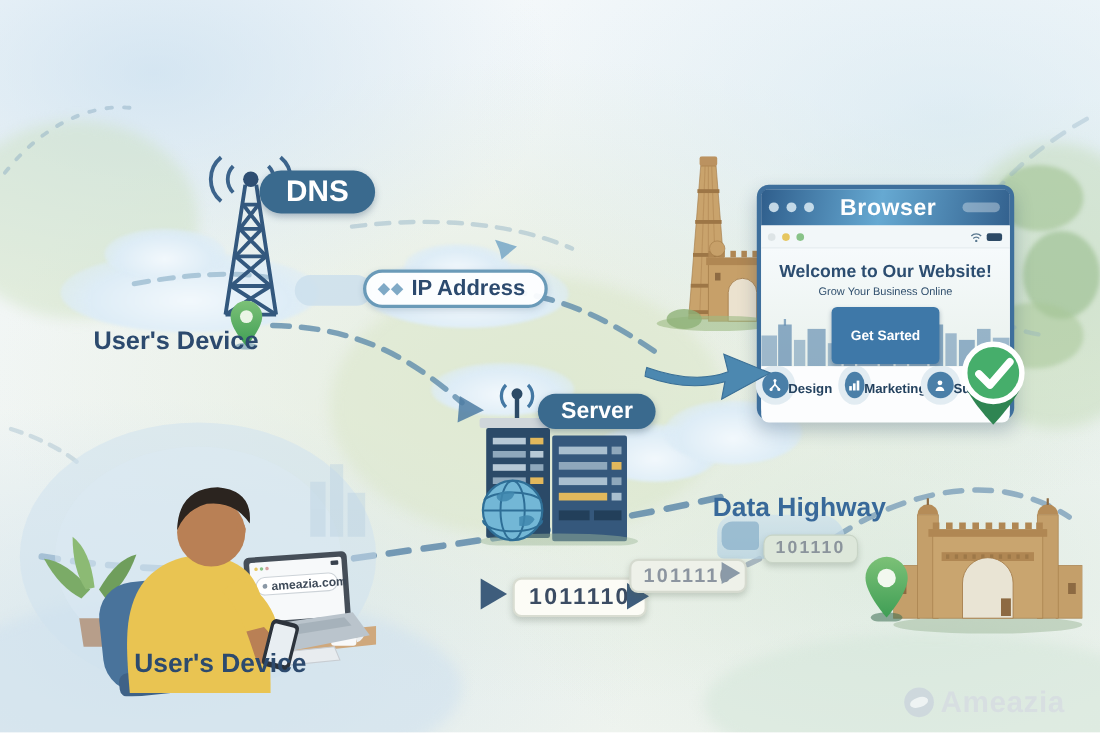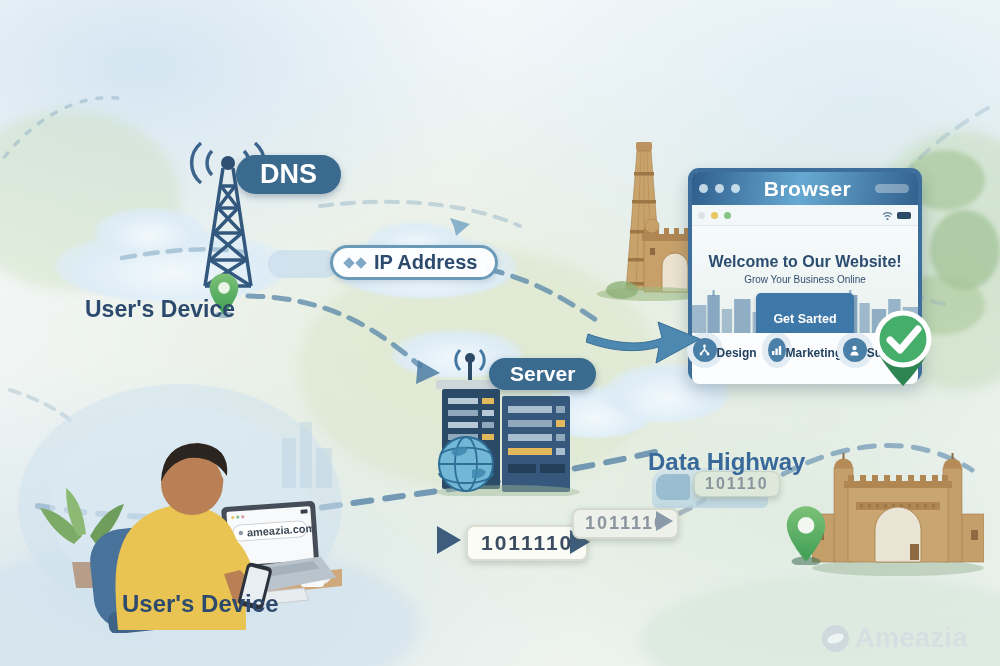--- a/index.html
+++ b/index.html
@@ -39,39 +39,39 @@
   
   .lbl{color:#2c4a6e;font-weight:600;z-index:7;white-space:nowrap;}
   .lbl-dev-top{left:85px;top:296px;font-size:23px;}
   .lbl-dev-bot{left:122px;top:590px;font-size:24px;}
   .lbl-highway{left:648px;top:448px;font-size:24px;color:#38699a;}
   
   .packet{position:absolute;z-index:6;border-radius:8px;font-weight:bold;letter-spacing:2px;
     box-shadow:0 3px 6px rgba(80,95,80,.25);}
   .pk1{left:466px;top:525px;background:#fcfcf6;border:2px solid #d9ddd2;color:#3b4c63;font-size:21px;padding:4px 13px;}
   .pk2{left:572px;top:508px;background:#eef1e9;border:2px solid #d5dacf;color:#8c95a0;font-size:18px;padding:3px 11px;}
-  .pk3{left:694px;top:471px;background:#dde7da;border:1px solid #c8d4c6;color:#8b949c;font-size:16px;padding:3px 10px;}
+  .pk3{left:694px;top:486px;background:#dde7da;border:1px solid #c8d4c6;color:#8b949c;font-size:16px;padding:3px 10px;}
   .pk-arrow{position:absolute;width:0;height:0;border-top:12px solid transparent;border-bottom:12px solid transparent;z-index:6;}
   .truck{left:652px;top:468px;width:116px;height:40px;background:linear-gradient(180deg,#cfe2ec,#b6d2e2);
     border-radius:16px 22px 6px 6px;opacity:.75;z-index:5;filter:blur(.5px);}
   .truck-cab{left:656px;top:474px;width:34px;height:26px;background:#8fb4cc;border-radius:10px 4px 4px 8px;opacity:.8;z-index:5;}
   
   .browser{left:688px;top:168px;width:226px;height:206px;background:#fff;border:4px solid #3e6f9c;
     border-radius:11px;box-shadow:0 8px 16px rgba(40,70,100,.28);z-index:5;}
   .b-title{display:flex;align-items:center;height:33px;border-radius:6px 6px 0 0;
     background:linear-gradient(100deg,#2f5e8c 0%,#66a9d2 48%,#33618e 100%);}
   .b-dot{width:9px;height:9px;border-radius:50%;background:rgba(219,235,245,.85);margin-left:7px;}
   .b-title-text{flex:1;text-align:center;color:#fff;font-size:21px;font-weight:600;letter-spacing:.5px;}
   .b-pill{width:34px;height:9px;border-radius:5px;background:rgba(255,255,255,.35);margin-right:9px;}
   .b-chrome{display:flex;align-items:center;height:20px;background:#f2f7f9;border-bottom:1px solid #e0e8ec;}
   .c-dot{width:7px;height:7px;border-radius:50%;margin-left:6px;}
   .b-status{margin-left:auto;display:flex;align-items:center;gap:4px;margin-right:7px;}
   .batt{width:14px;height:7px;border-radius:2px;background:#2d4a66;}
   .b-content{position:relative;height:107px;background:linear-gradient(180deg,#f6fafc,#e9f1ec);text-align:center;overflow:hidden;}
-  .b-h1{margin-top:27px;font-size:16px;font-weight:600;color:#2c4d70;}
+  .b-h1{margin-top:13px;font-size:16px;font-weight:600;color:#2c4d70;}
   .b-h2{margin-top:3px;font-size:10px;color:#31506e;}
   .b-cta{display:inline-block;margin-top:8px;background:#3e78a8;color:#fff;font-size:12.5px;font-weight:600;
     padding:19px 17px;border-radius:5px;box-shadow:0 2px 4px rgba(40,70,100,.3);position:relative;z-index:2;}
   .skyline{position:absolute;bottom:0;left:0;width:100%;height:46px;z-index:1;}
   .b-footer{display:flex;justify-content:space-evenly;align-items:flex-start;height:46px;background:#fcfdfe;
     border-radius:0 0 7px 7px;padding-top:5px;}
   .feat{display:flex;flex-direction:row;align-items:center;width:33%;}
   .f-ic{width:24px;height:24px;border-radius:50%;background:#4a7fa8;display:flex;align-items:center;justify-content:center;
     box-shadow:0 0 0 6px #e2ecf2;}
   .f-lb{margin-top:5px;font-size:12px;font-weight:600;color:#24425f;}

